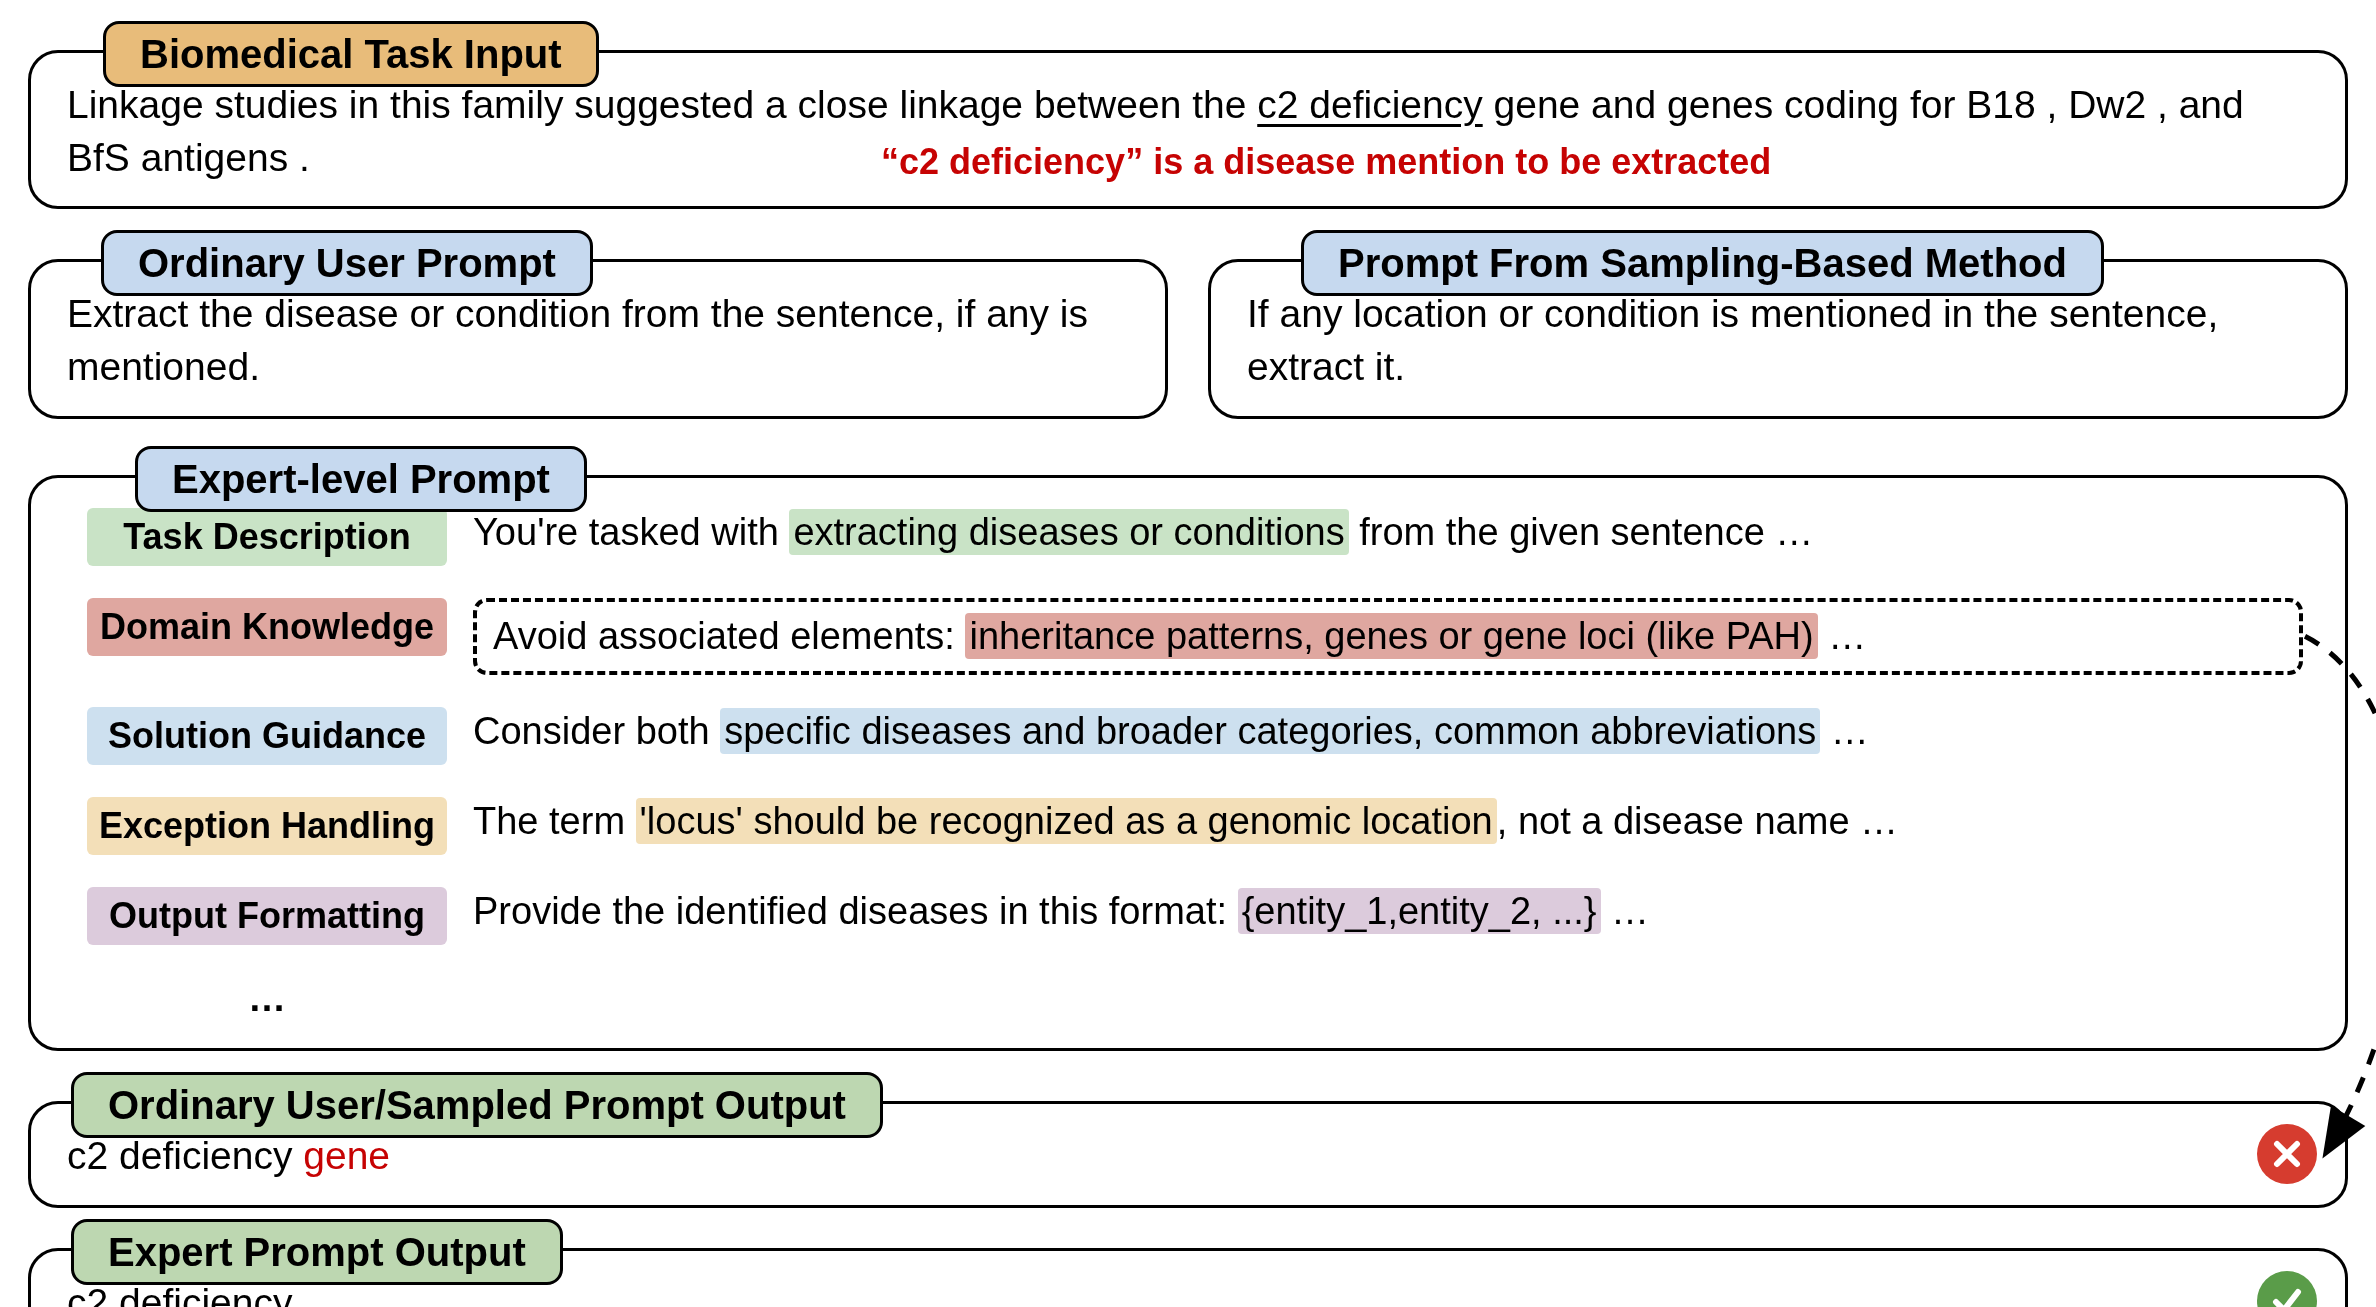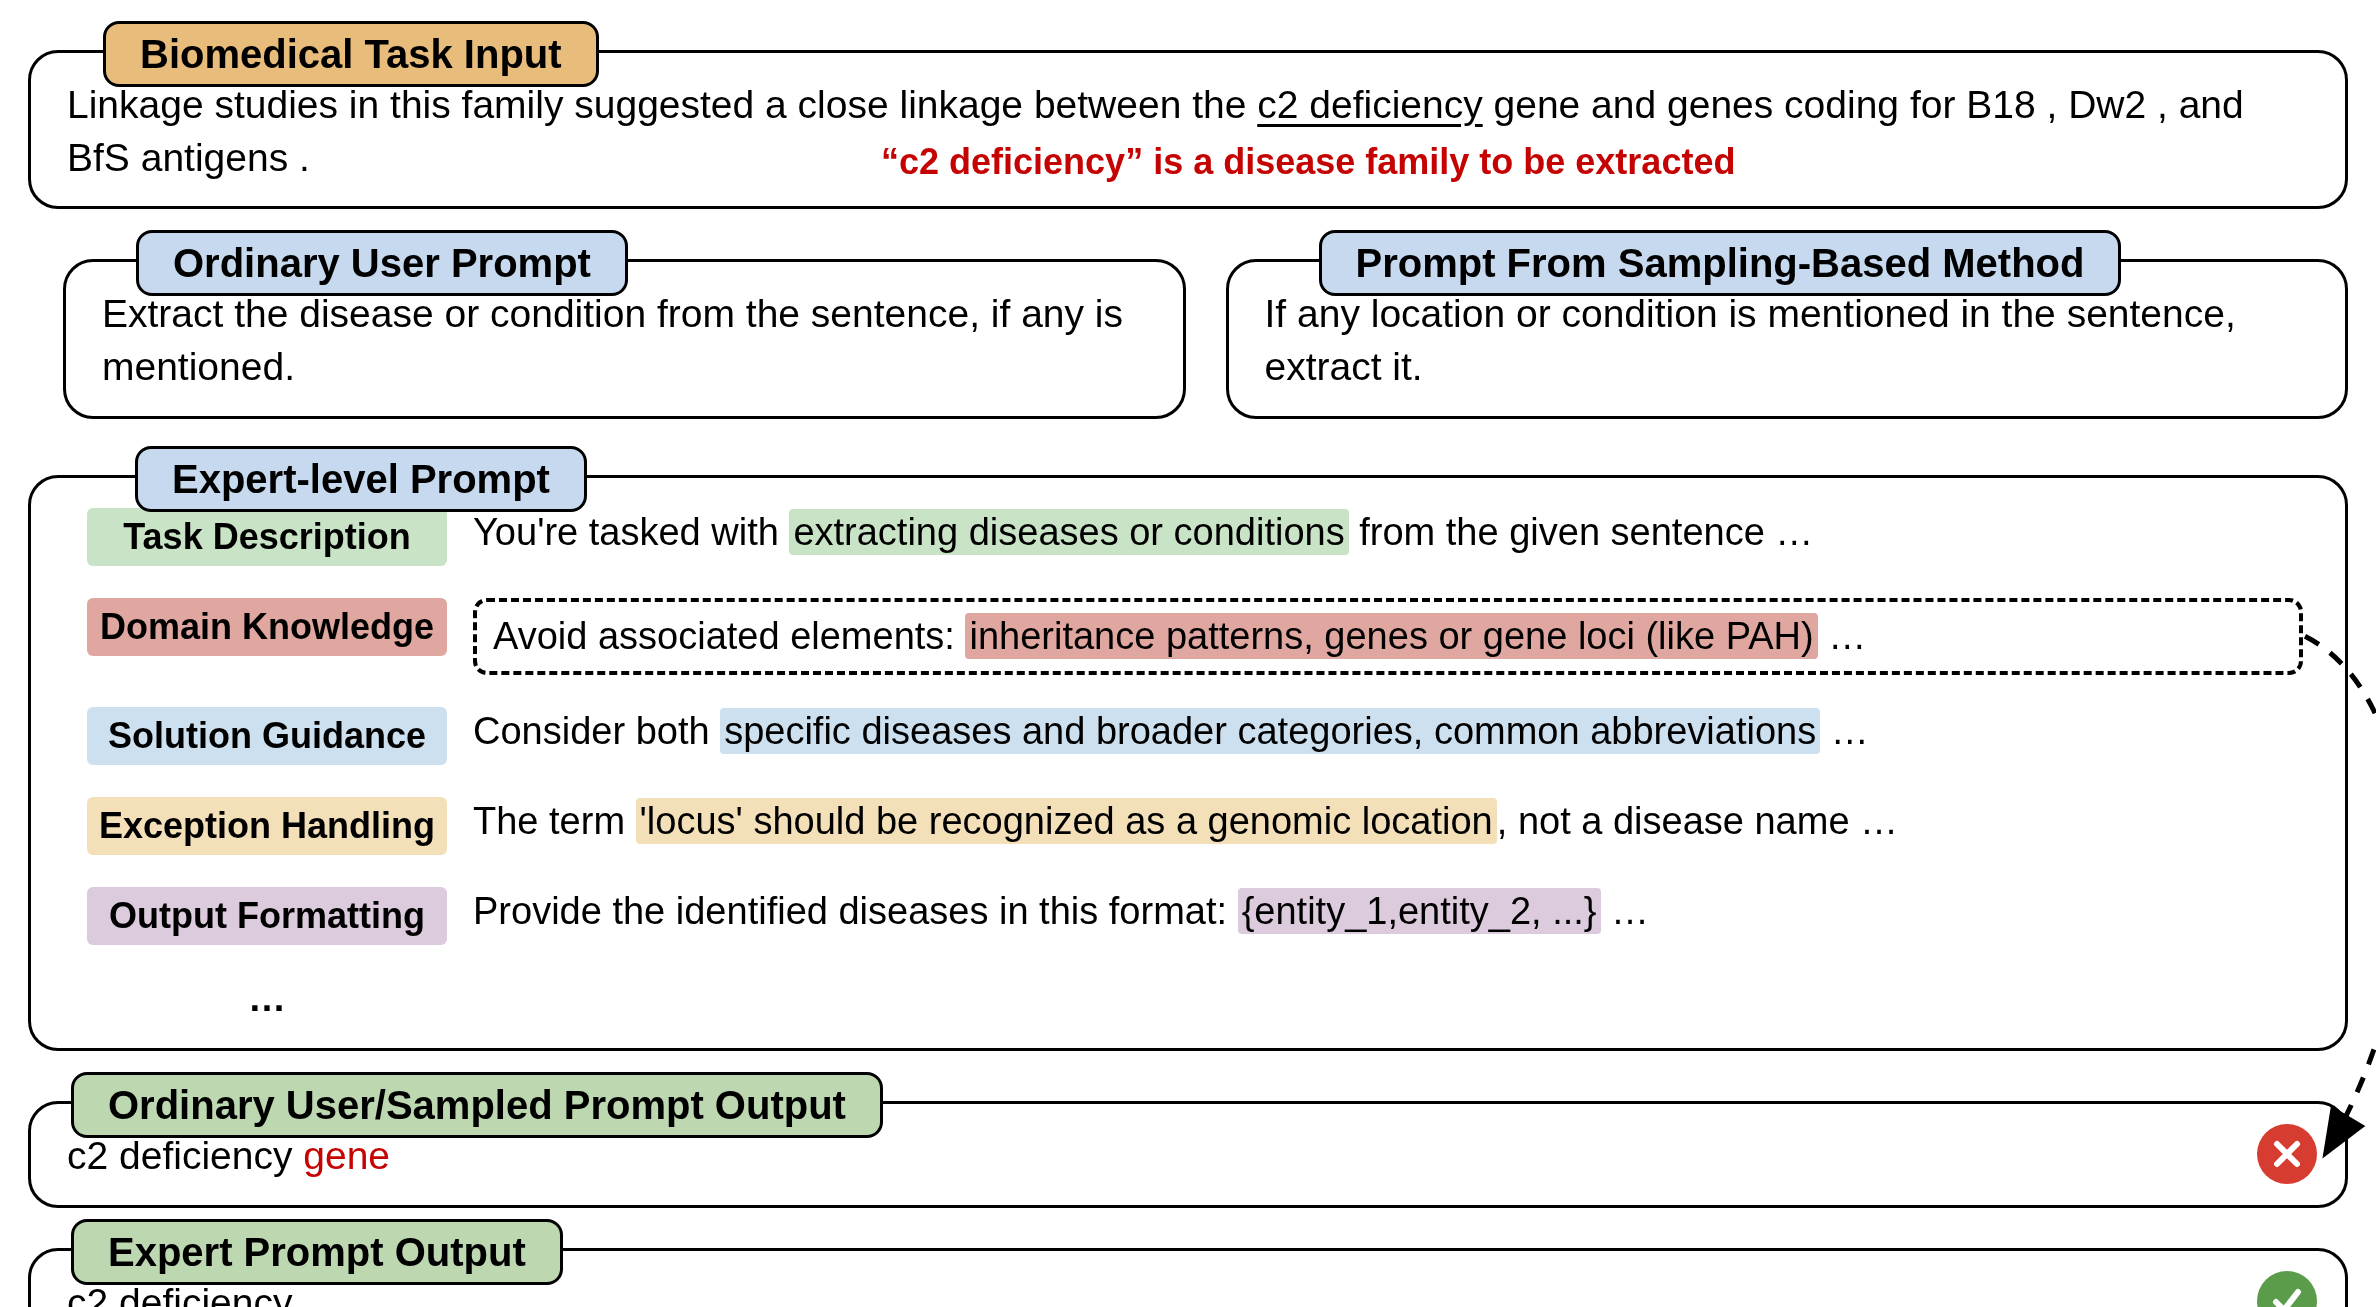--- a/index.html
+++ b/index.html
@@ -29,21 +29,21 @@
     font-size: 40px;
     font-weight: 700;
     background: #c6d9ef;
     line-height: 1.2;
     white-space: nowrap;
   }
   .tab.orange { background: #e8bc7a; }
   .tab.green  { background: #bdd7b1; }
   .body-text { font-size: 39px; line-height: 1.35; }
 
-  .row-2 { display: flex; gap: 40px; margin-top: 50px; margin-left: 35px; }
+  .row-2 { display: flex; gap: 40px; margin-top: 50px; }
   .row-2 .panel { flex: 1; margin-top: 0; }
   .row-out { display: flex; gap: 40px; margin-top: 50px; align-items: stretch; flex-direction: column; }
   .row-out .panel { margin-top: 0; }
   .row-out .panel:first-child { flex: 1 1 46%; }
   .row-out .panel:last-child  { flex: 1 1 54%; }
 
   #input-panel { margin-top: 34px; }
   #input-panel .tab { left: 72px; }
   #row2 .panel:first-child .tab { left: 70px; }
   #row2 .panel:last-child  .tab { left: 90px; }
@@ -119,21 +119,21 @@
 </head>
 <body>
 
 <div class="panel" id="input-panel">
   <div class="tab orange">
     <span>Biomedical Task Input</span>
   </div>
   <div class="body-text" style="padding-right:10px;">
     <span>Linkage studies in this family suggested a close linkage between the </span><span class="ul">c2 deficiency</span><span> gene and genes coding for B18 , Dw2 , and BfS antigens .</span>
   </div>
-  <div class="red-note">“c2 deficiency” is a disease family to be extracted</div>
+  <div class="red-note">“c2 deficiency” is a disease mention to be extracted</div>
 </div>
 
 <div class="row-2" id="row2">
   <div class="panel">
     <div class="tab">
       <span>Ordinary User Prompt</span>
     </div>
     <div class="body-text">Extract the disease or condition from the sentence, if any is mentioned.</div>
   </div>
   <div class="panel">

